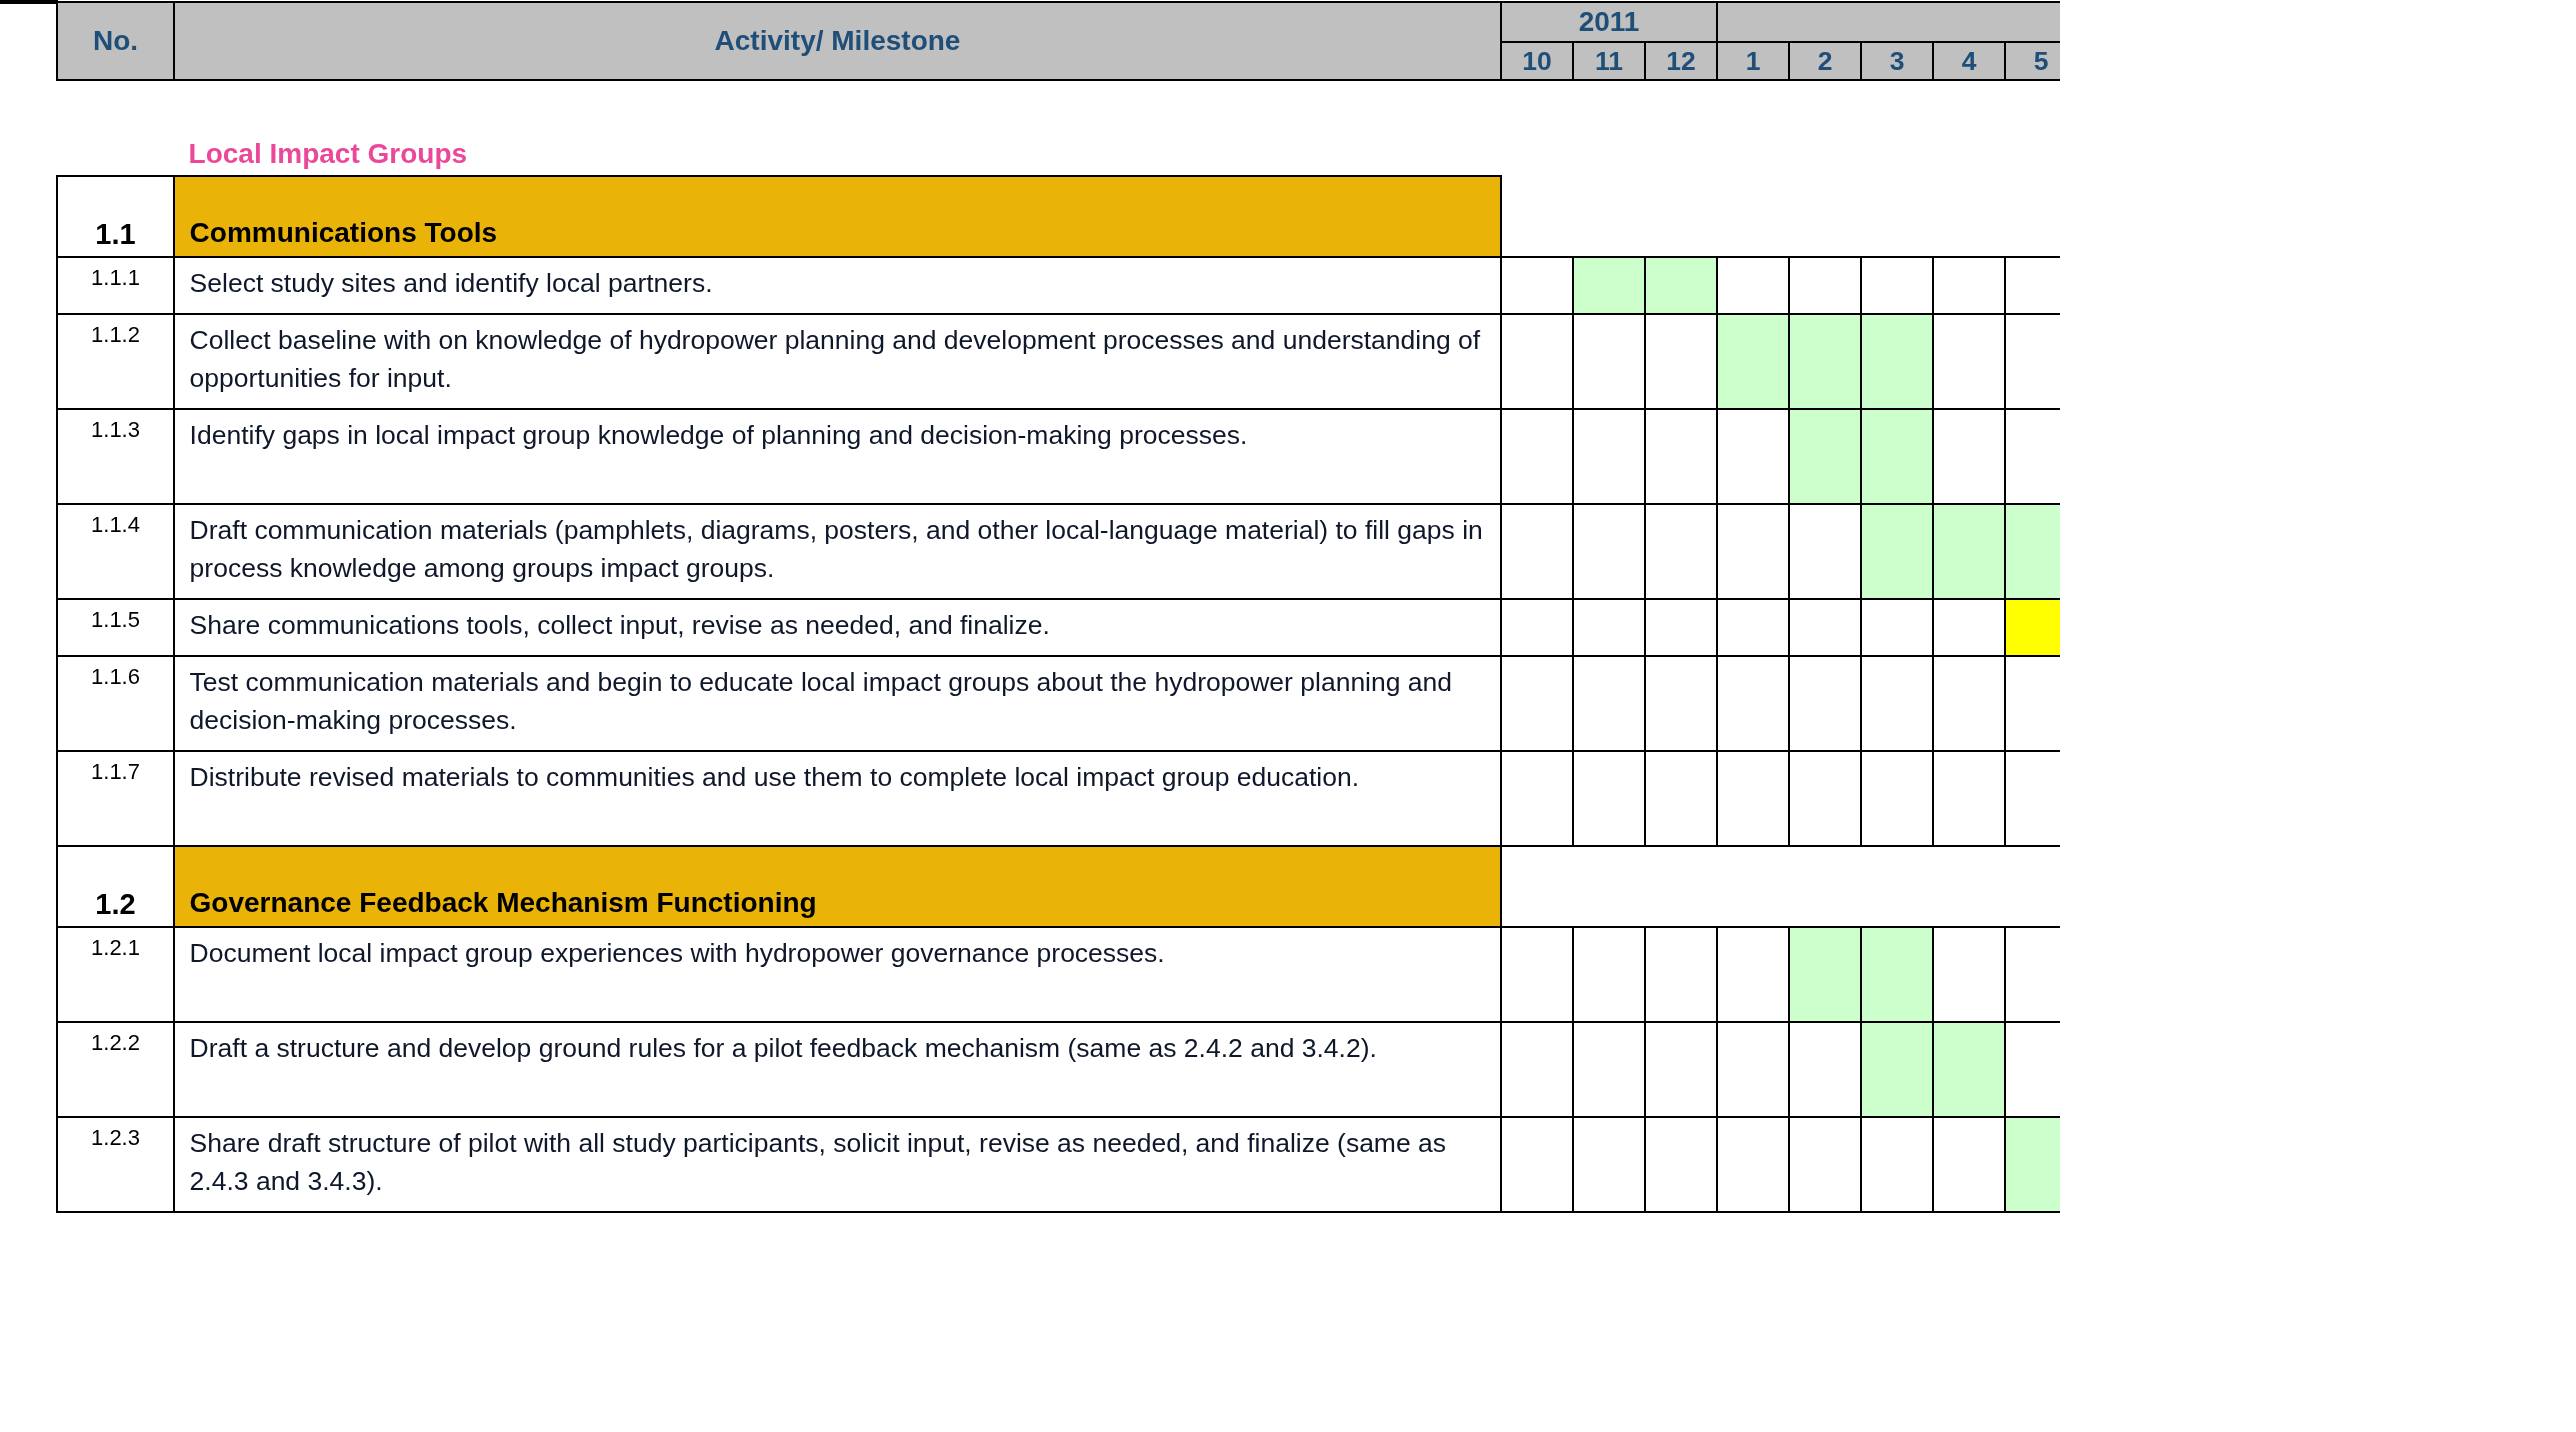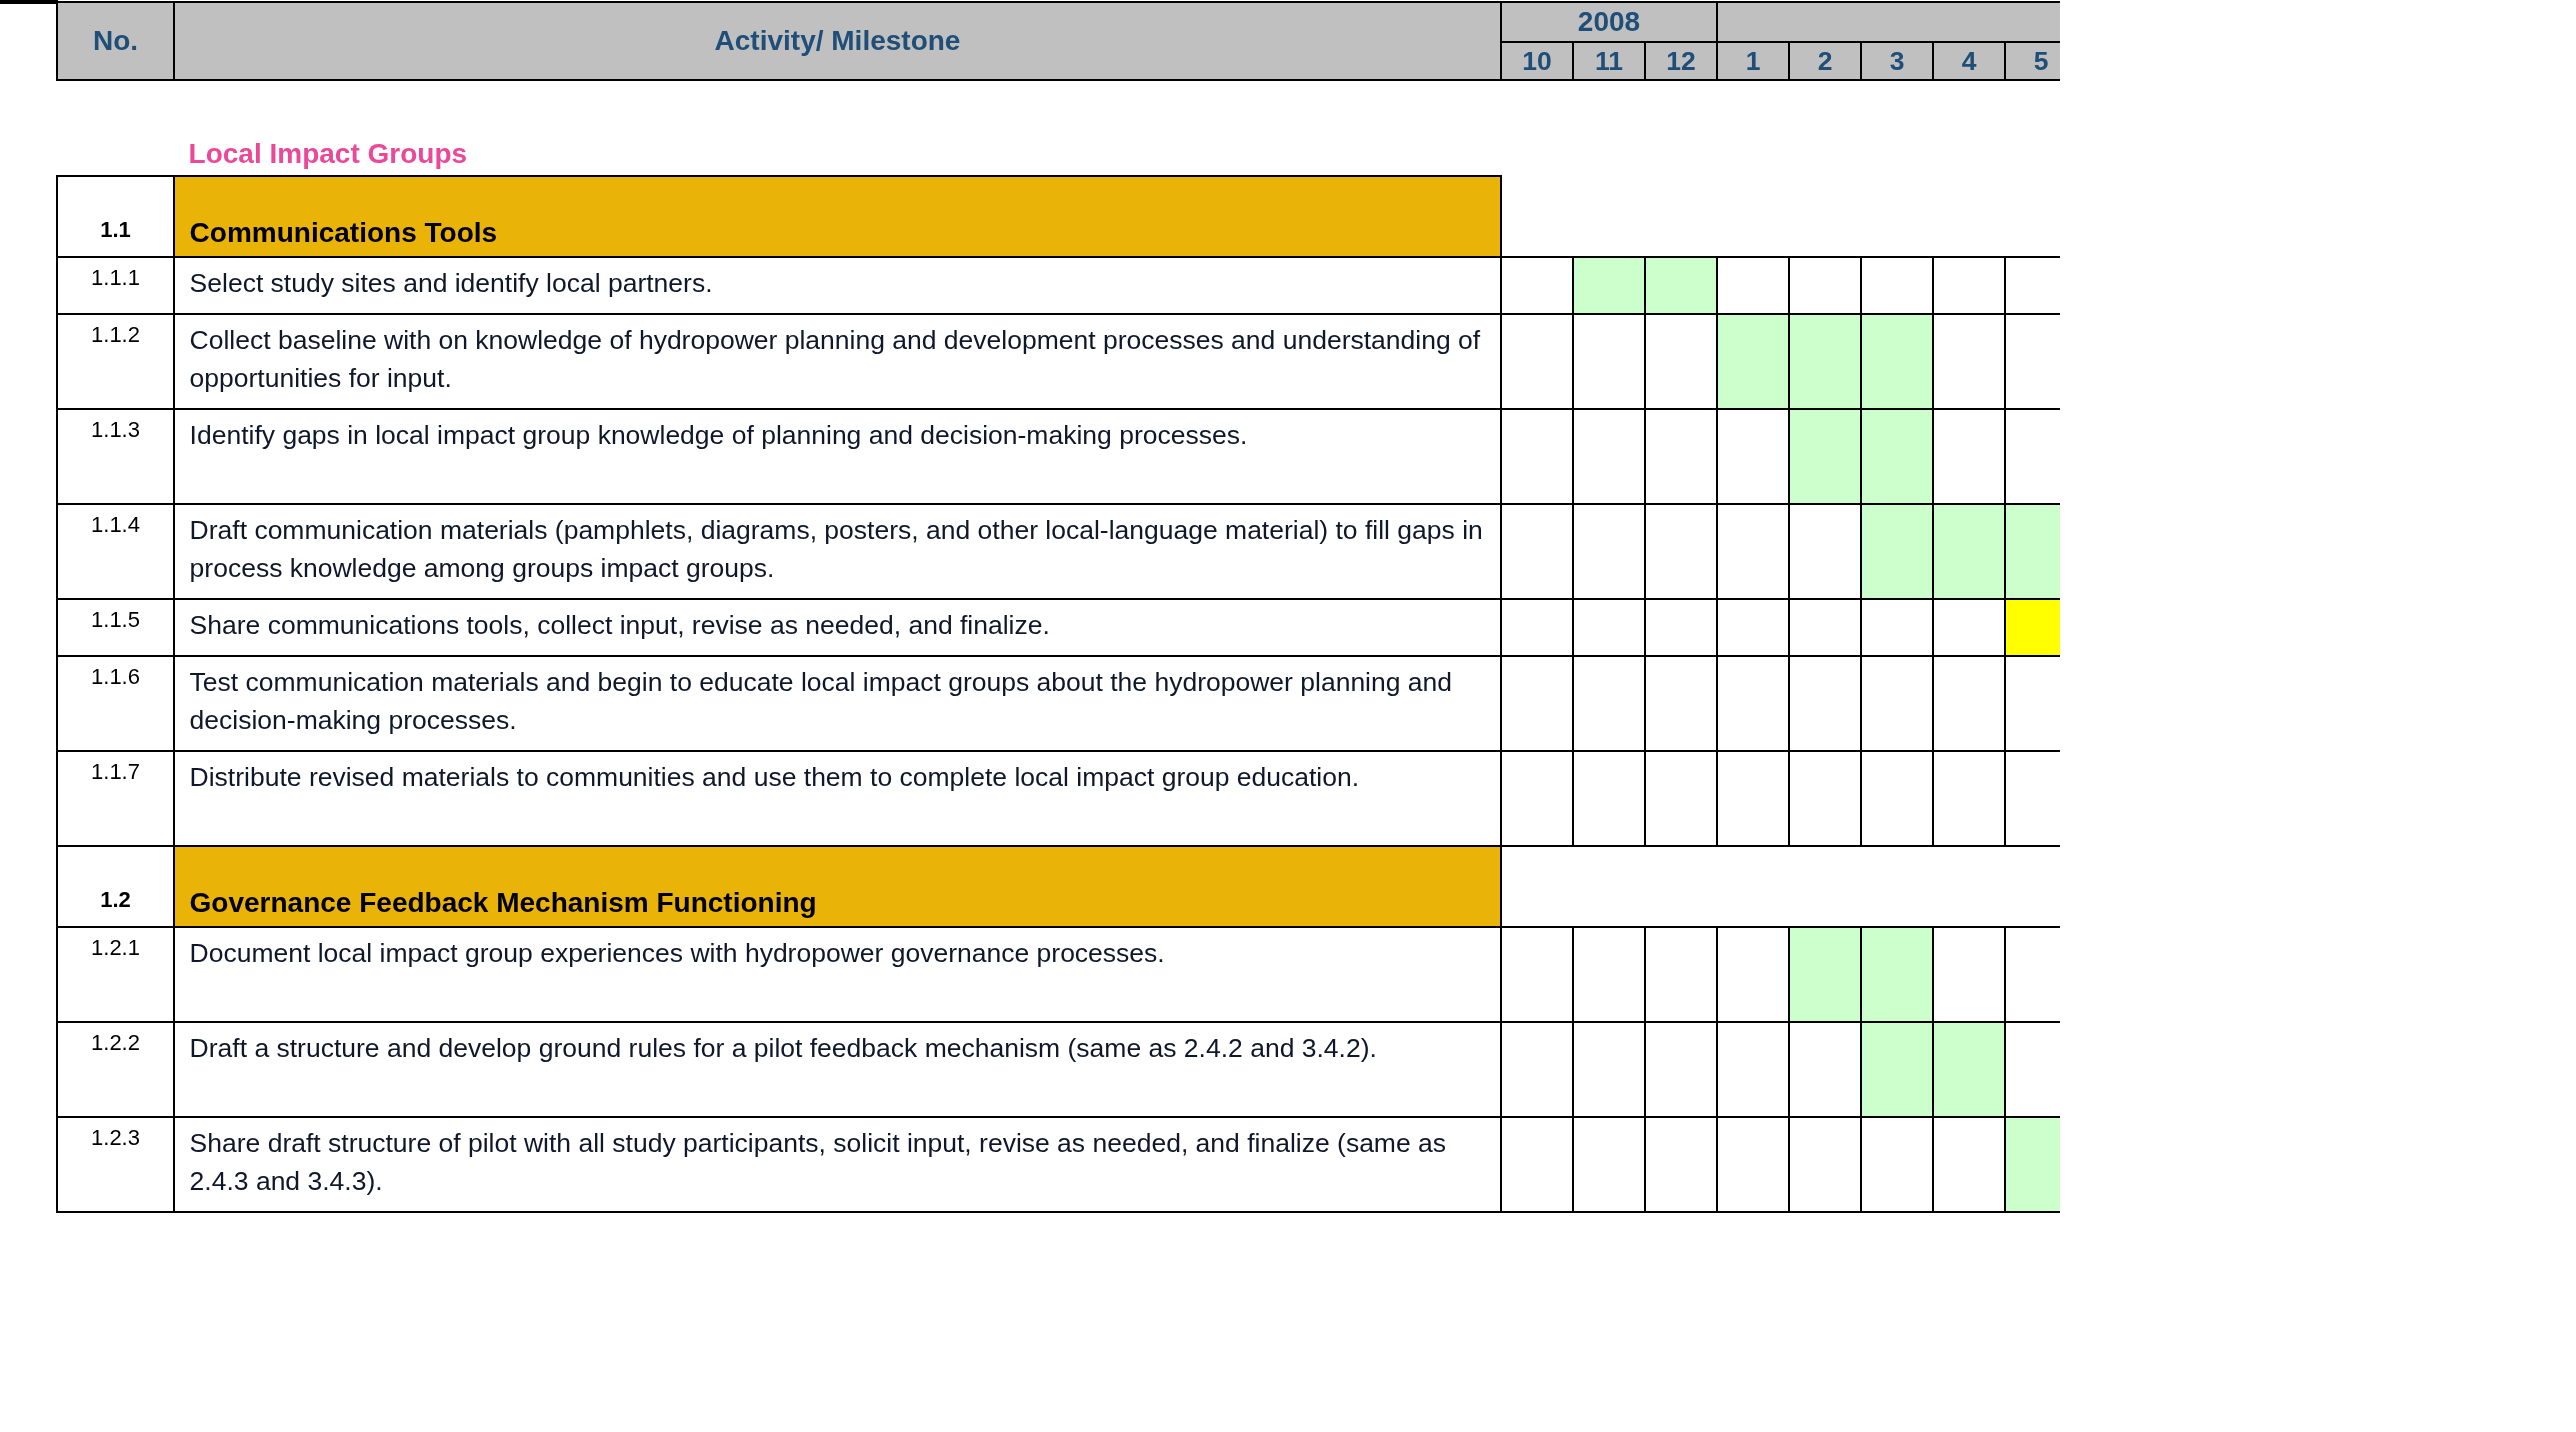--- a/index.html
+++ b/index.html
@@ -110,24 +110,24 @@
     display: block;
     margin-left: -42px;
     width: 137px;
   }
 
   
   .grp-no {
     border: 2.7px solid #000000;
     background: #ffffff;
     font-weight: bold;
-    font-size: 22px;
+    font-size: 29px;
     text-align: center;
     vertical-align: bottom;
-    padding: 0 0 13px 0;
+    padding: 0 0 5px 0;
     height: 81px;
   }
   .grp-act {
     border: 2.7px solid #000000;
     background: #eab308;
     font-weight: bold;
     font-size: 28px;
     text-align: left;
     vertical-align: bottom;
     padding: 0 0 7.3px 14.6px;
@@ -199,21 +199,21 @@
         <col class="c-month">
       <col class="c-month">
         <col class="c-month">
         <col class="c-month">
     </colgroup>
     <thead>
       <tr>
         <td class="hdr-blank"></td>
         <td class="hdr-cell hdr-tall" rowspan="2">No.</td>
         <td class="hdr-cell hdr-tall" rowspan="2">Activity/ Milestone</td>
-        <td class="hdr-cell" colspan="3">2008</td>
+        <td class="hdr-cell" colspan="3">2011</td>
         <td class="hdr-cell" colspan="12">2013</td>
       </tr>
       <tr>
         <td class="hdr-blank-nb"></td>
         <td class="hdr-month">10</td>
         <td class="hdr-month">11</td>
         <td class="hdr-month">12</td>
         <td class="hdr-month">1</td>
         <td class="hdr-month">2</td>
         <td class="hdr-month">3</td>

